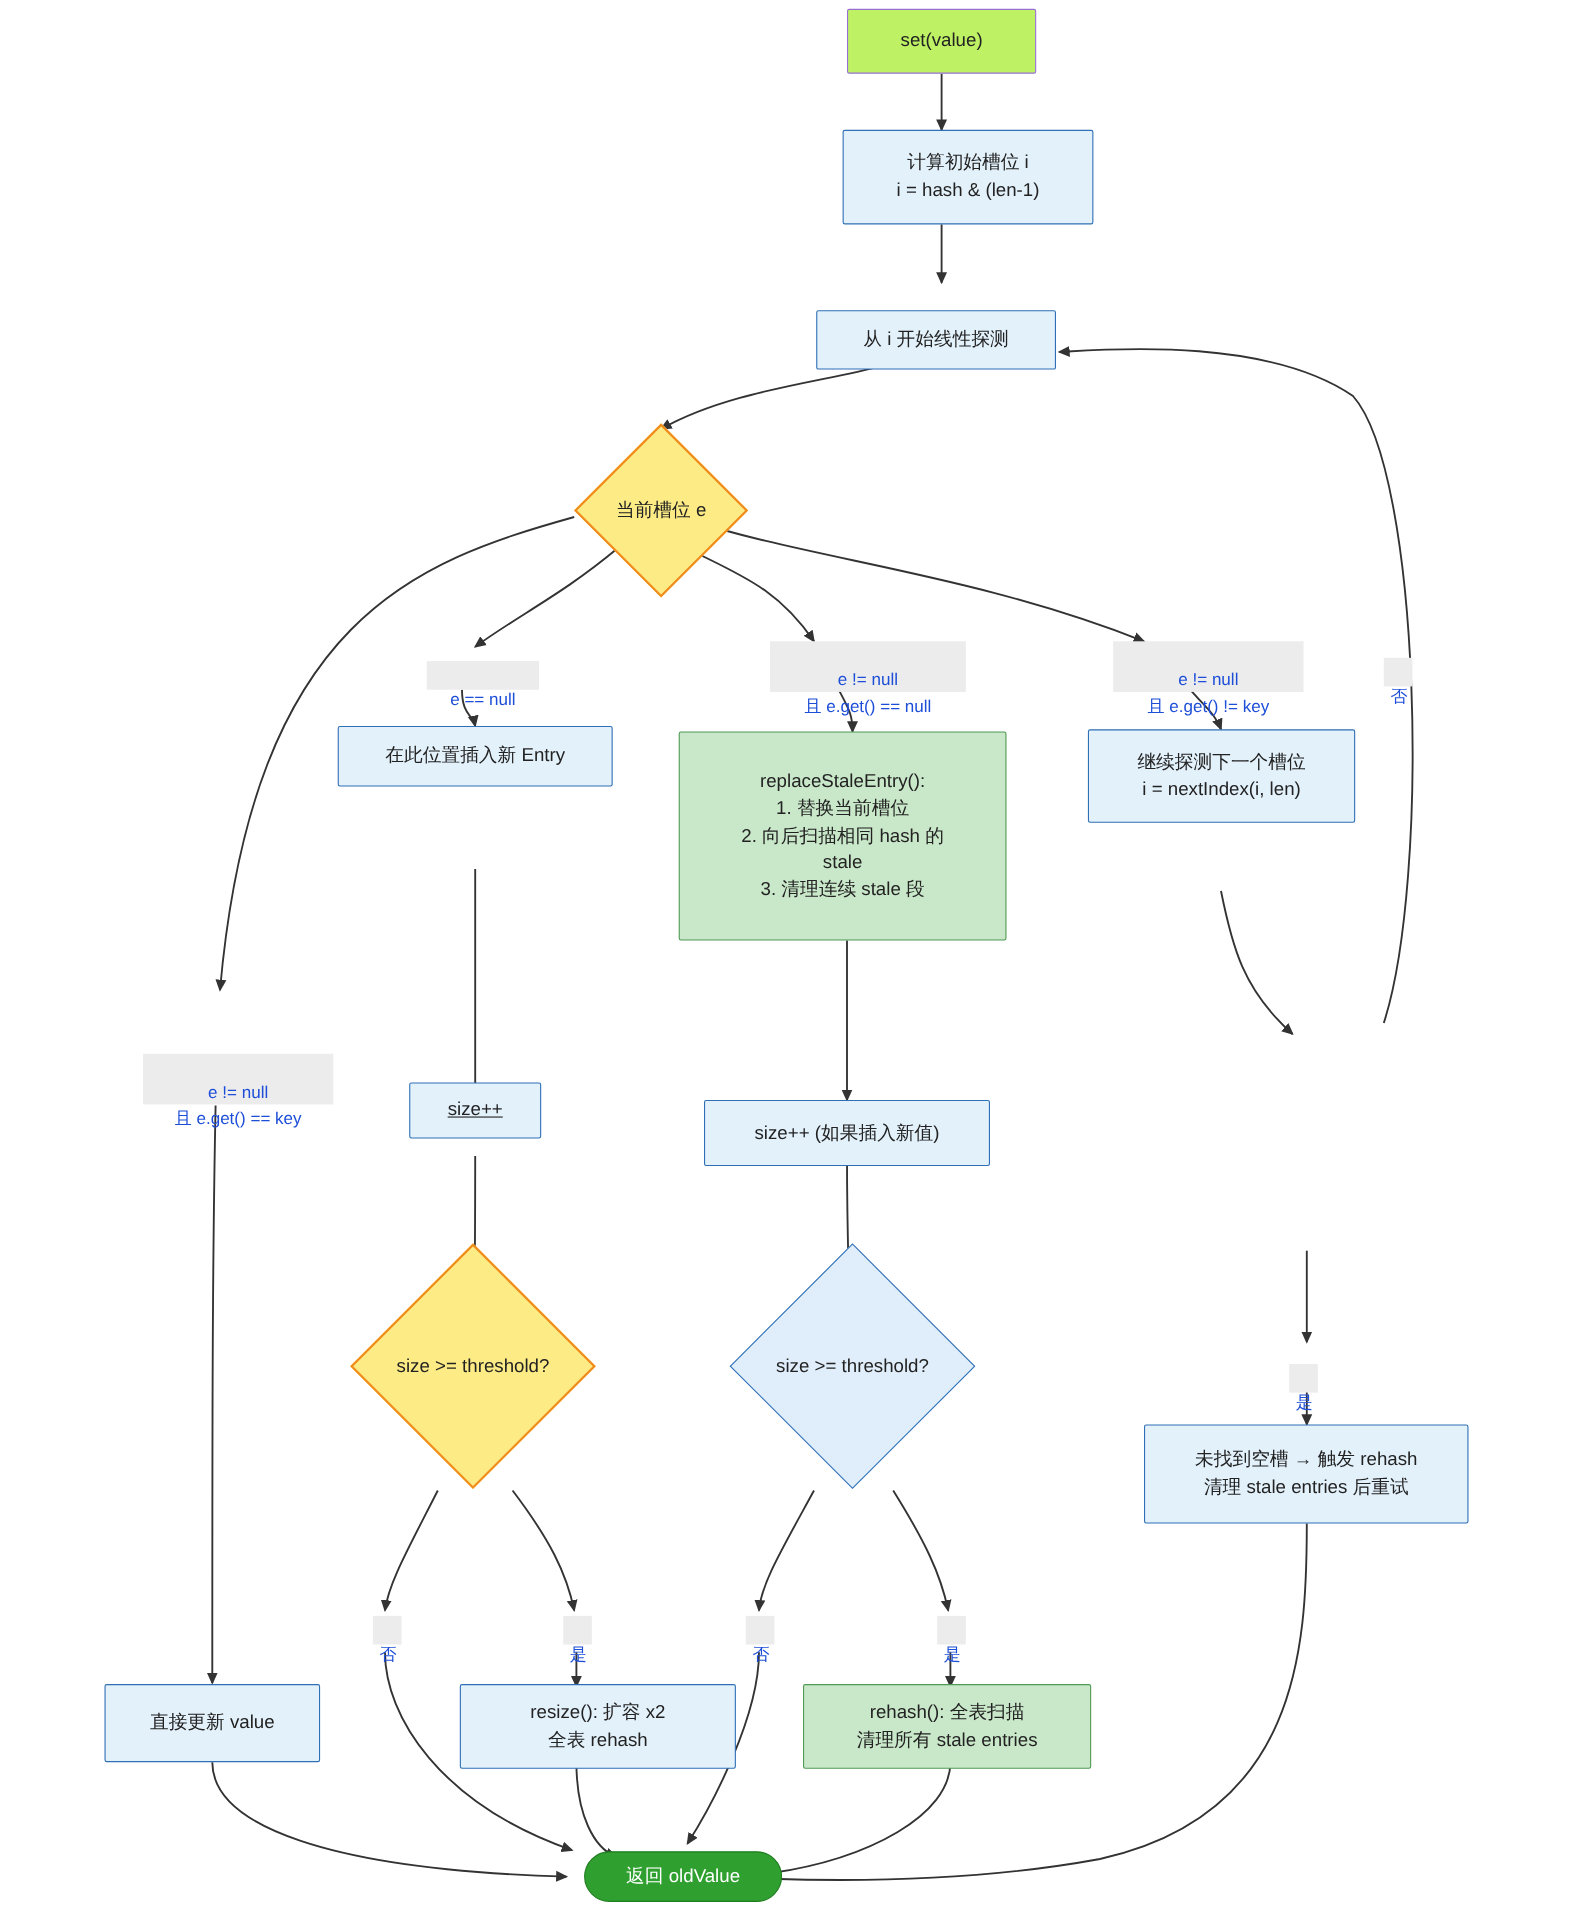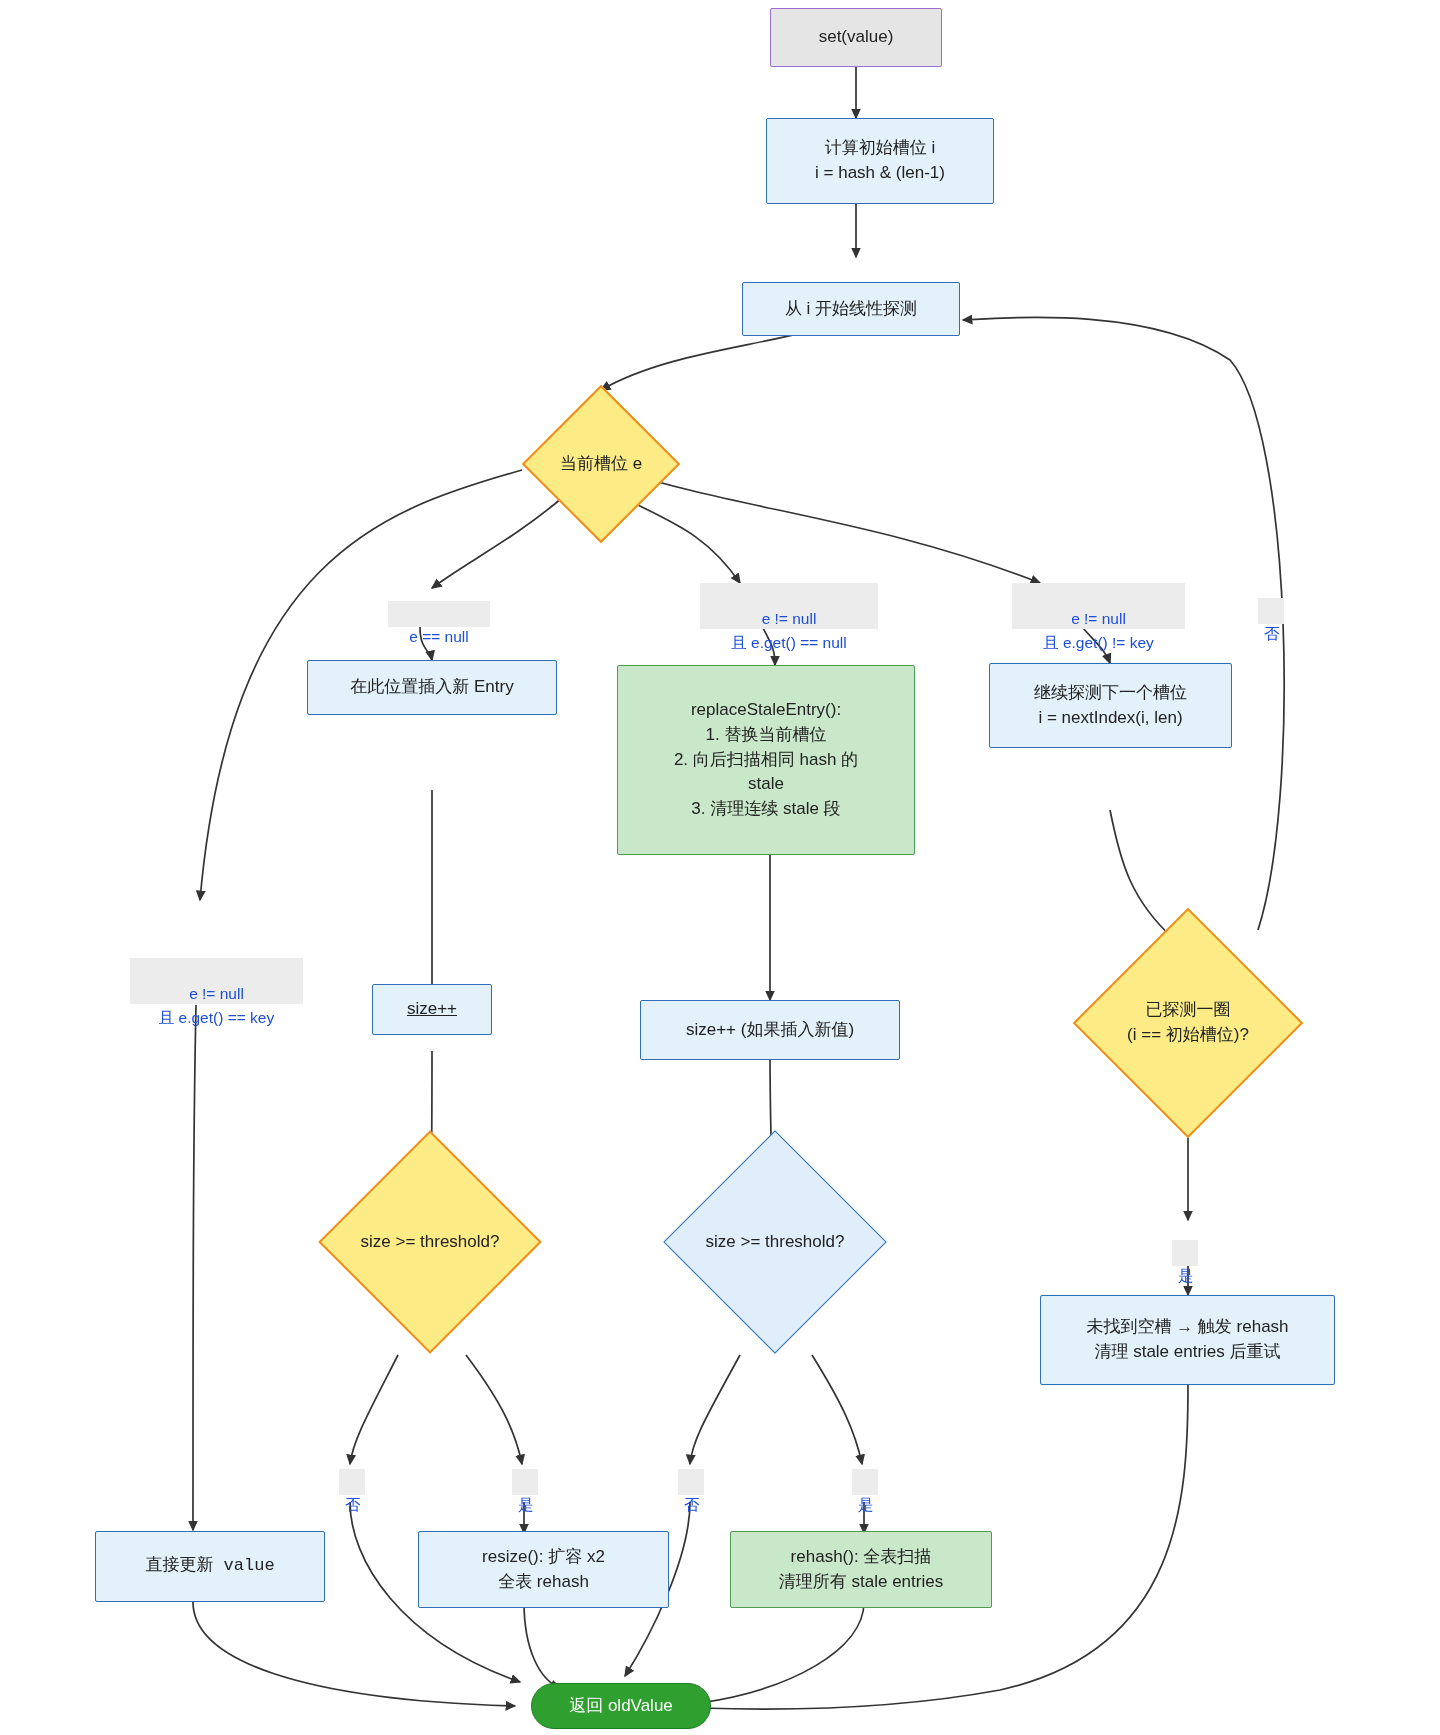--- a/index.html
+++ b/index.html
@@ -34,21 +34,21 @@
     align-items: center;
     justify-content: center;
     text-align: center;
     font-size: 17px;
     color: #222222;
     line-height: 1.45;
     white-space: pre-line;
   }
   
   .n-start {
-    background: #e5e5e5;
+    background: #bef264;
     border: 1.6px solid #9a6fd4;
     border-radius: 2px;
   }
   .n-proc {
     background: #e3f1fb;
     border: 1.6px solid #2f6fb5;
     border-radius: 2px;
   }
   .n-green {
     background: #c9e7c9;
@@ -206,42 +206,37 @@
   </div>
 
   <div class="node n-proc" style="left:372px; top:984px; width:120px; height:51px;text-decoration:underline;">
     <span>size++</span>
   </div>
 
   <div class="node n-proc" style="left:640px; top:1000px; width:260px; height:60px;">
     <span>size++ (如果插入新值)</span>
   </div>
 
-  <div class="node n-diamond" style="left:1068px; top:908px; width:240px; height:230px;">
-    <span class="dia-shape dia-yellow" style="width:163px; height:163px;"></span>
-    <span class="dia-label">已探测一圈
-(i == 初始槽位)?</span>
-  </div>
 
   <div class="node n-diamond" style="left:320px; top:1130px; width:220px; height:224px;">
     <span class="dia-shape dia-yellow" style="width:158px; height:158px;"></span>
     <span class="dia-label">size &gt;= threshold?</span>
   </div>
 
   <div class="node n-diamond" style="left:665px; top:1130px; width:220px; height:224px;">
     <span class="dia-shape dia-blue" style="width:158px; height:158px;"></span>
     <span class="dia-label">size &gt;= threshold?</span>
   </div>
 
   <div class="node n-proc" style="left:1040px; top:1295px; width:295px; height:90px;">
     <span>未找到空槽 → 触发 rehash
 清理 stale entries 后重试</span>
   </div>
 
-  <div class="node n-proc" style="left:95px; top:1531px; width:230px; height:71px;font-family:Liberation Mono, monospace;">
+  <div class="node n-proc" style="left:95px; top:1531px; width:196px; height:71px;">
     <span>直接更新 value</span>
   </div>
 
   <div class="node n-proc" style="left:418px; top:1531px; width:251px; height:77px;">
     <span>resize(): 扩容 x2
 全表 rehash</span>
   </div>
 
   <div class="node n-green" style="left:730px; top:1531px; width:262px; height:77px;">
     <span>rehash(): 全表扫描

